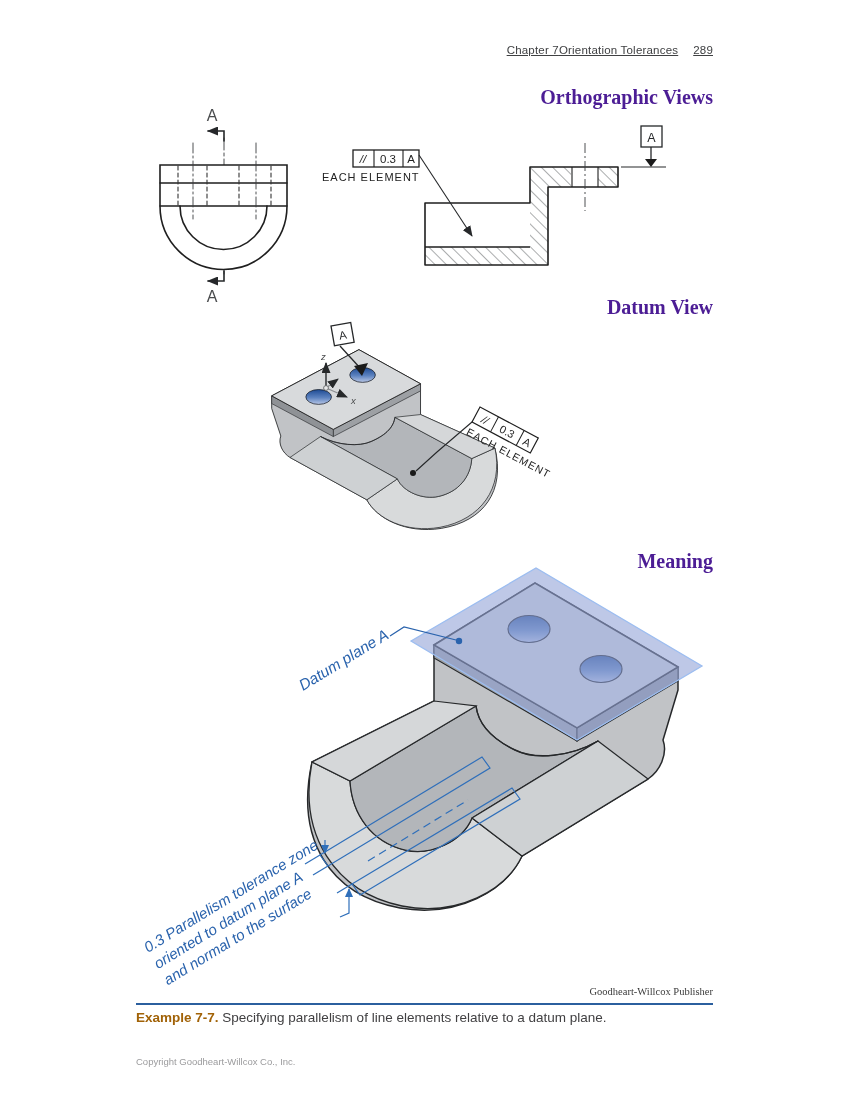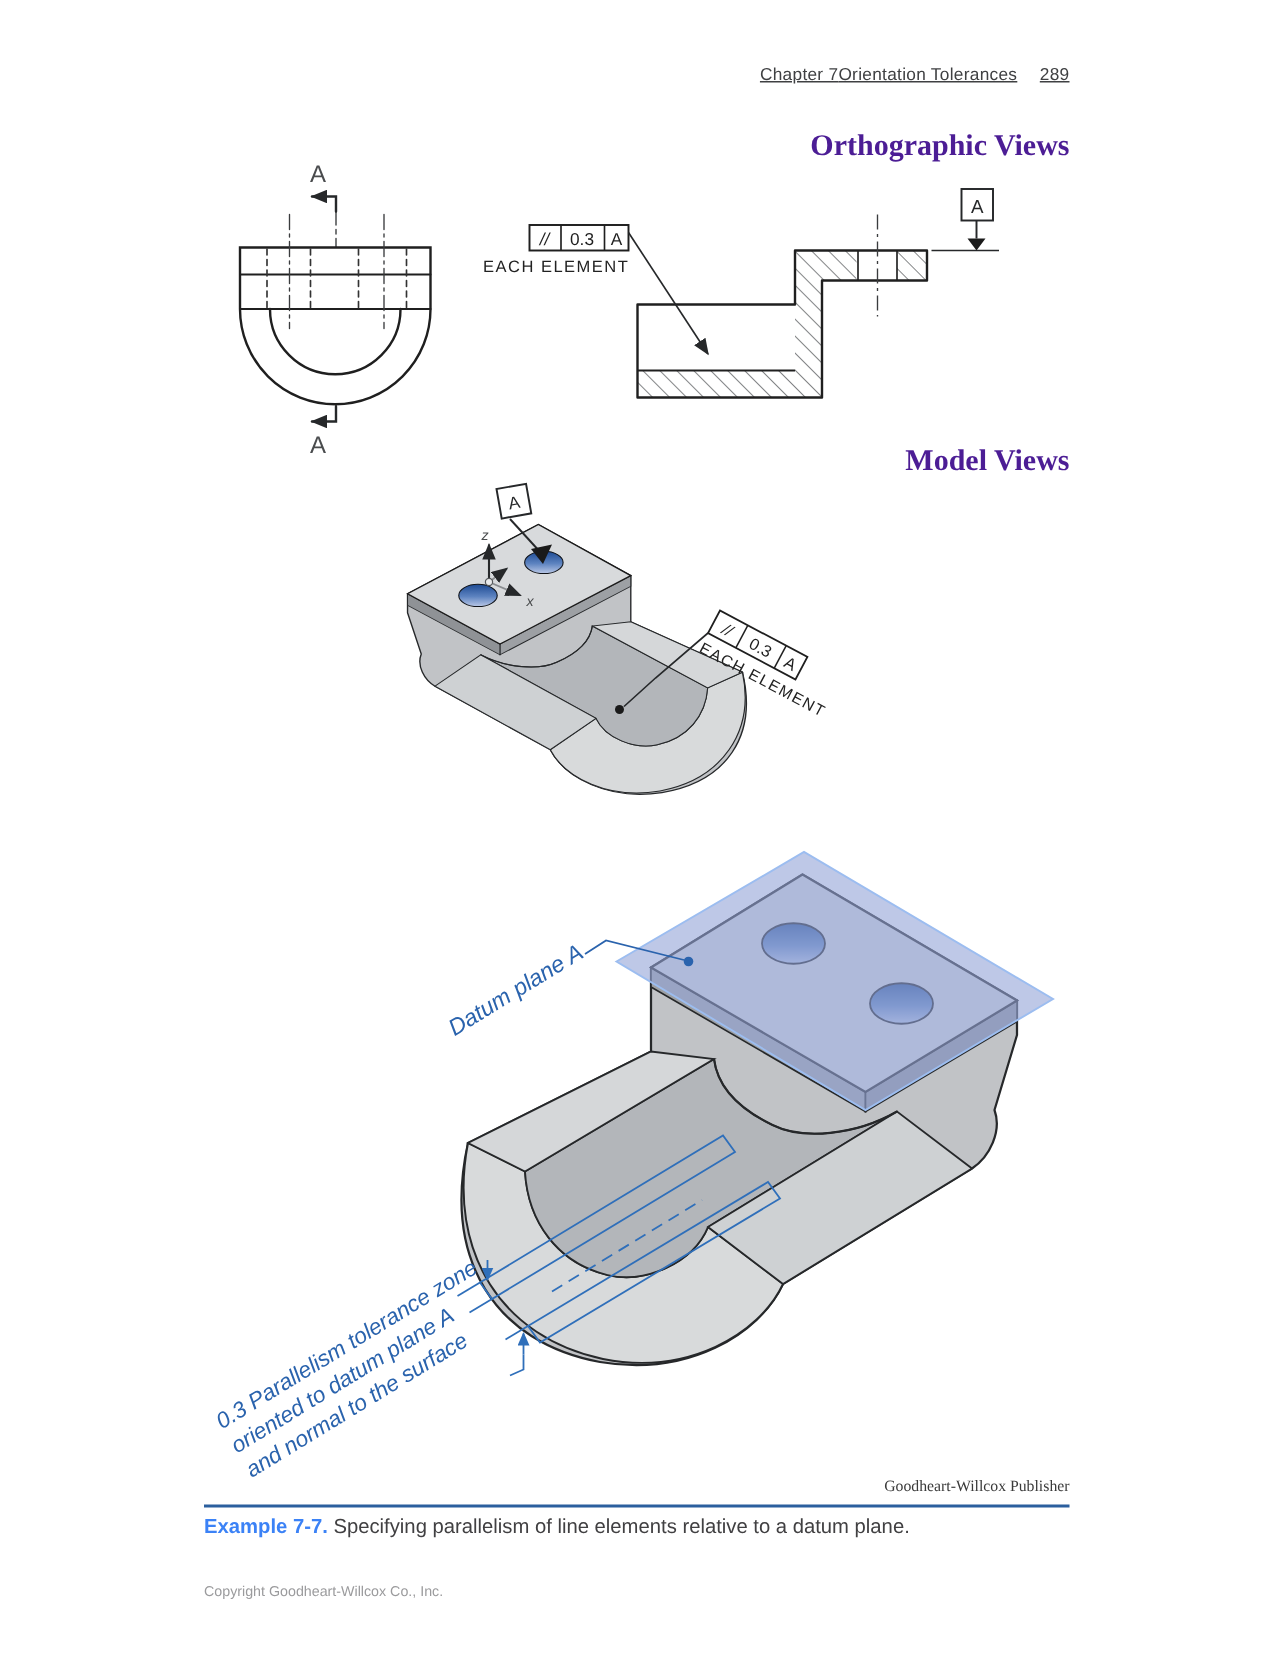--- a/index.html
+++ b/index.html
@@ -9,21 +9,21 @@
   .hdr{top:44px;left:136px;width:577px;display:flex;justify-content:flex-end;
        align-items:baseline;font-size:11.5px;color:#3f4042;letter-spacing:.2px;text-decoration:underline;}
   .hdr .gap1{margin-left:0;} .hdr .gap2{margin-left:15px;}
   .sec-title{left:136px;width:577px;text-align:right;
        font-family:"Liberation Serif",serif;font-weight:bold;font-size:20px;color:#4c1d95;}
   #figures{top:0;left:0;width:849px;height:1112px;}
   .credit{top:986px;left:136px;width:577px;text-align:right;
        font-family:"Liberation Serif",serif;font-size:10.5px;color:#3a3a3a;}
   .rule{top:1003px;left:136px;width:577px;height:1.6px;background:#2b5f9e;}
   .caption{top:1010px;left:136px;width:600px;font-size:13.5px;color:#414042;}
-  .caption b{color:#3b82f6;}
+  .caption b{color:#a16207;}
   .footer{top:1056px;left:136px;font-size:9.5px;color:#9b9b9d;}
   svg text{font-family:"Liberation Sans",sans-serif;}
 </style>
 </head>
 <body>
 
 <div class="page">
 
 <svg id="figures" class="abs" viewBox="0 0 849 1112" width="849" height="1112">
   <defs>
@@ -170,21 +170,22 @@
   </g>
 </svg>
 
   <div class="abs hdr">
     <span>Chapter 7</span>
     <span class="gap1">Orientation Tolerances</span>
     <span class="gap2">289</span>
   </div>
 
   <div class="abs sec-title" style="top:86px;">Orthographic Views</div>
-  <div class="abs sec-title" style="top:296px;">Model Views</div>
+  <div class="abs sec-title" style="top:296px;">Datum View</div>
+  <div class="abs sec-title" style="top:550px;">Meaning</div>
 
   <div class="abs credit">Goodheart-Willcox Publisher</div>
   <div class="abs rule"></div>
   <div class="abs caption">
     <b>Example 7-7.</b>
     <span>Specifying parallelism of line elements relative to a datum plane.</span>
   </div>
   <div class="abs footer">Copyright Goodheart-Willcox Co., Inc.</div>
 </div>
 

